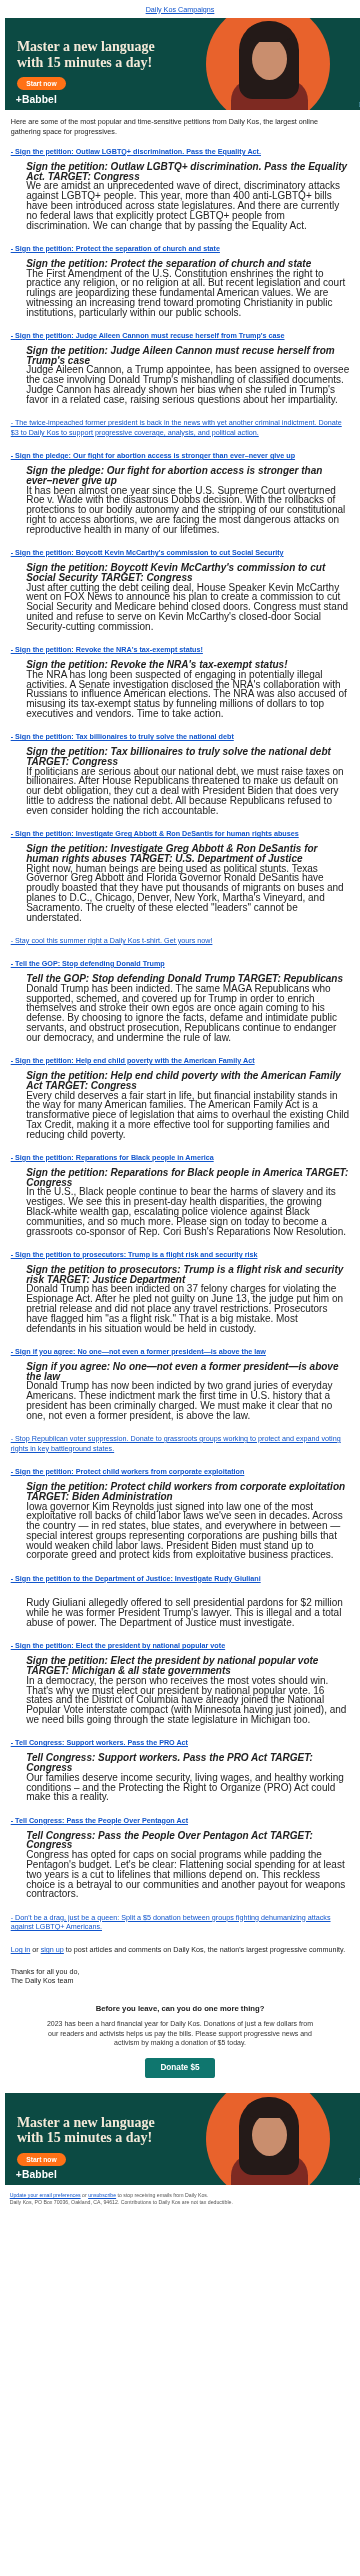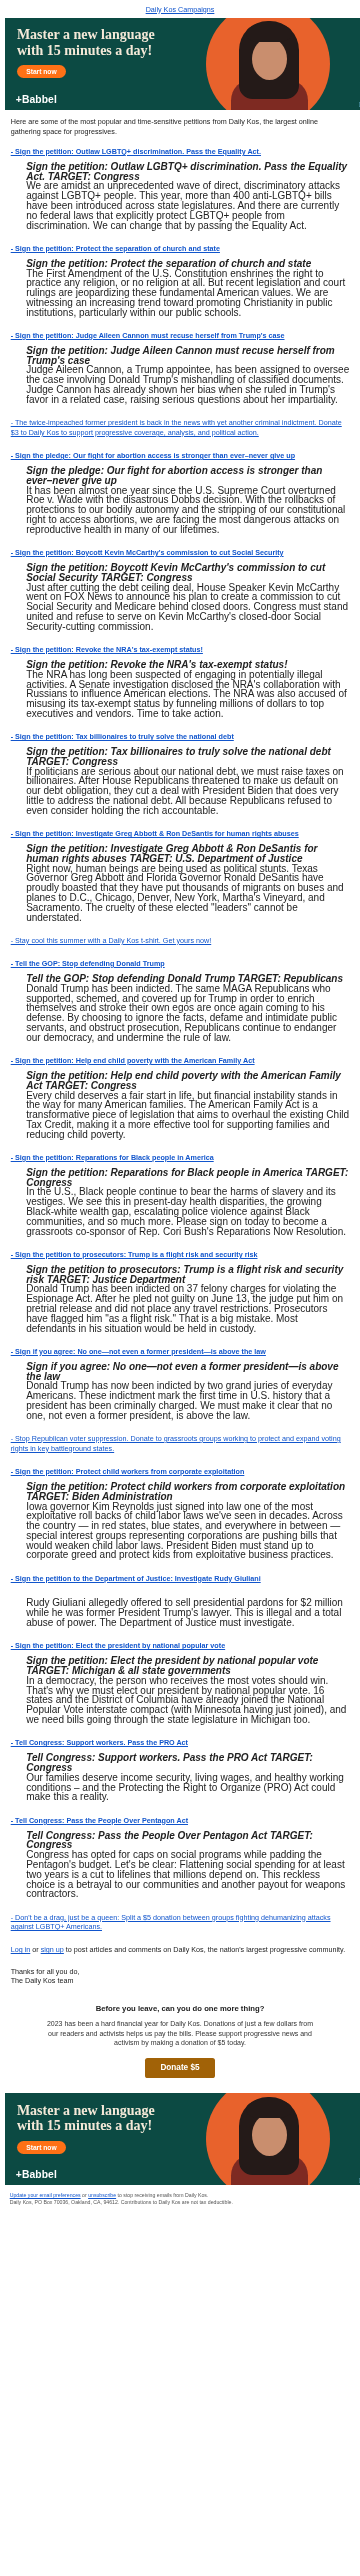--- a/index.html
+++ b/index.html
@@ -14,21 +14,21 @@
   
   .ad { position: relative; width: 361px; height: 92px; background: #0c4a43; overflow: hidden; margin: 1px 0 6.2px; cursor: pointer; }
   .ad-circle { position: absolute; left: 201px; top: -16px; width: 124px; height: 124px; border-radius: 50%;
                background: #e8622c; }
   .p-body  { position: absolute; left: 226px; top: 61px; width: 77px; height: 36px; border-radius: 21.6px 21.6px 0 0; background: #7e2a22; }
   .p-hair  { position: absolute; left: 234px; top: 3.1px;  width: 60px; height: 78px; border-radius: 29px 29px 13.4px 13.4px; background: #241a18; }
   .p-face  { position: absolute; left: 247px; top: 20.6px; width: 35px;  height: 42px;  border-radius: 50%; background: #c98e6e; }
   .p-bangs { position: absolute; left: 241px; top: 7.2px; width: 46px;  height: 17.5px;  border-radius: 23px / 15.5px; background: #241a18; }
   .ad-copy { position: absolute; left: 12.4px; top: 9.3px; width: 155px; }
   .ad-headline { font-family: "Liberation Serif", serif; font-weight: 600; font-size: 14px; line-height: 1.12;
-                 color: #f4e9d8; }
+                 color: #f4e9d8; margin-top: 12px; }
   .ad-cta { display: inline-block; margin-top: 6.7px; background: #ff7116; color: #ffffff; font-size: 6.7px;
             font-weight: bold; padding: 3.1px 9.3px; border-radius: 8.2px; cursor: pointer; }
   .ad-brand { position: absolute; left: 11.3px; bottom: 5.2px; color: #ffffff; font-size: 10.3px; font-weight: bold; letter-spacing: 0.1px; }
   .ad-adchoices { position: absolute; right: 2.1px; bottom: 1.5px; color: #7ec4e8; font-size: 5.7px; line-height: 1; cursor: pointer; }
 
   
   .intro { margin: 7.2px 6.2px 10.3px; font-size: 7.2px; line-height: 9.8px; }
 
   .item { margin: 0 6.2px 13.4px; }
   .headline { display: block; color: #1155cc; font-weight: bold; font-size: 7.2px; line-height: 9.8px;
@@ -39,21 +39,21 @@
   .promo a { color: #1155cc; font-weight: normal; text-decoration: underline; cursor: pointer; }
 
   .closing { margin: 3.1px 6.2px 11.3px; font-size: 7.2px; line-height: 9.8px; }
   .closing a { color: #1155cc; text-decoration: underline; cursor: pointer; }
   .signoff { margin: 0 6.2px 15.5px; font-size: 7.2px; line-height: 9.8px; }
 
   
   .ask { text-align: center; margin: 17.5px auto 15.5px; width: 278px; }
   .ask-heading { font-weight: bold; font-size: 7.7px; margin-bottom: 6.2px; }
   .ask-body { font-size: 7px; line-height: 9.8px; color: #333; margin-bottom: 9.3px; }
-  .donate-btn { display: inline-block; background: #a16207; color: #ffffff; font-weight: bold; font-size: 8.2px;
+  .donate-btn { display: inline-block; background: #0f766e; color: #ffffff; font-weight: bold; font-size: 8.2px;
                 padding: 5.7px 15.5px; border-radius: 2.6px; border: none; cursor: pointer; }
 
   
   .fine-print { margin: 6.2px 5.2px 13.4px; font-size: 5.2px; line-height: 7.2px; color: #555; }
   .fine-print a { color: #1155cc; text-decoration: underline; cursor: pointer; }
 </style>
 <title>Daily Kos Campaigns</title></head>
 <body>
 
 <div class="email">
@@ -141,21 +141,21 @@
 
     <div class="item">
       <a class="headline">- Sign the petition: Investigate Greg Abbott &amp; Ron DeSantis for human rights abuses</a>
       <div class="detail">
         <span class="lead">Sign the petition: Investigate Greg Abbott &amp; Ron DeSantis for human rights abuses TARGET: U.S. Department of Justice</span><br>
         <span>Right now, human beings are being used as political stunts. Texas Governor Greg Abbott and Florida Governor Ronald DeSantis have proudly boasted that they have put thousands of migrants on buses and planes to D.C., Chicago, Denver, New York, Martha's Vineyard, and Sacramento. The cruelty of these elected "leaders" cannot be understated.</span>
       </div>
     </div>
 
     <div class="promo">
-      <a>- Stay cool this summer with a Daily Kos t-shirt. Get yours now!</a>
+      <a>- Stay cool this summer right a Daily Kos t-shirt. Get yours now!</a>
     </div>
 
     <div class="item">
       <a class="headline">- Tell the GOP: Stop defending Donald Trump</a>
       <div class="detail">
         <span class="lead">Tell the GOP: Stop defending Donald Trump TARGET: Republicans</span><br>
         <span>Donald Trump has been indicted. The same MAGA Republicans who supported, schemed, and covered up for Trump in order to enrich themselves and stroke their own egos are once again coming to his defense. By choosing to ignore the facts, defame and intimidate public servants, and obstruct prosecution, Republicans continue to endanger our democracy, and undermine the rule of law.</span>
       </div>
     </div>
 

